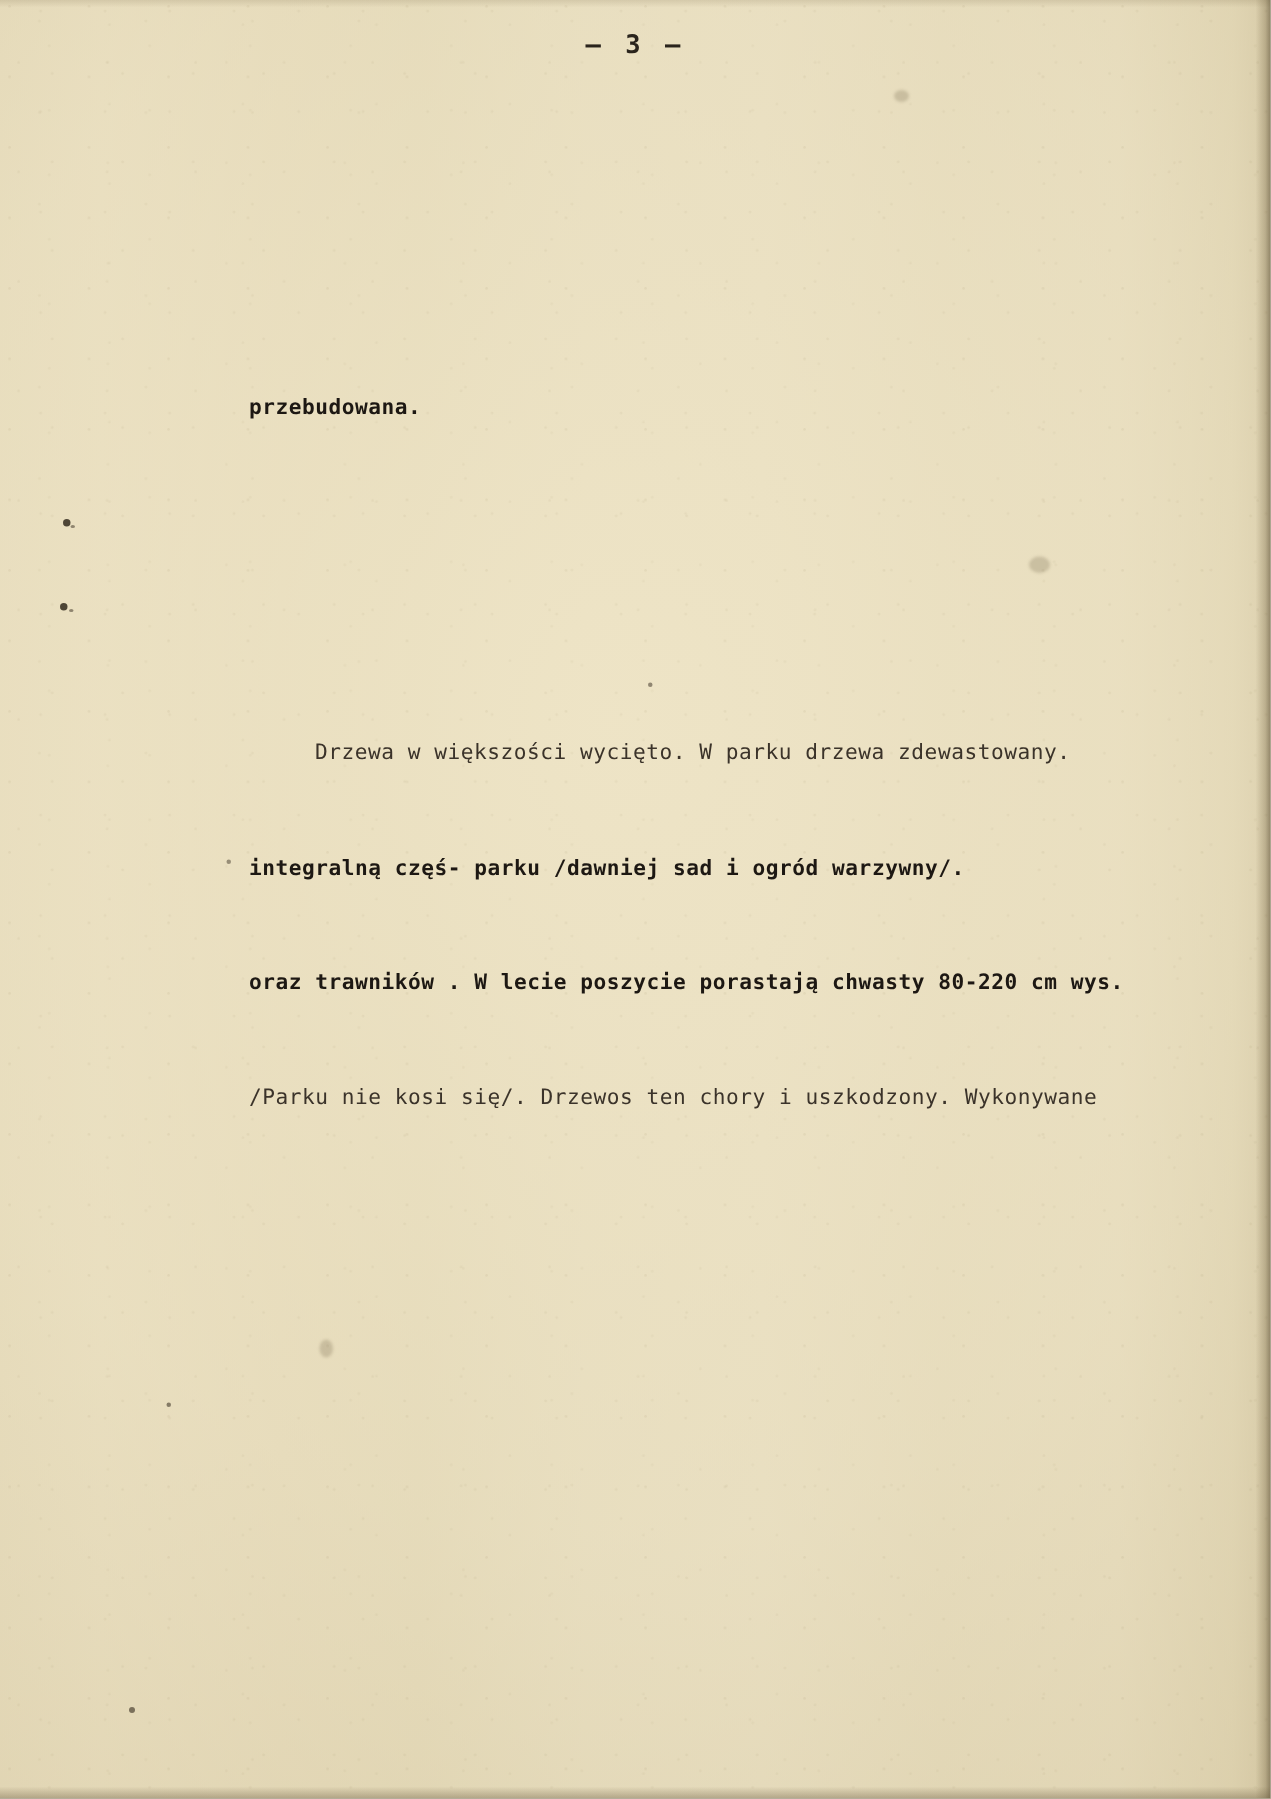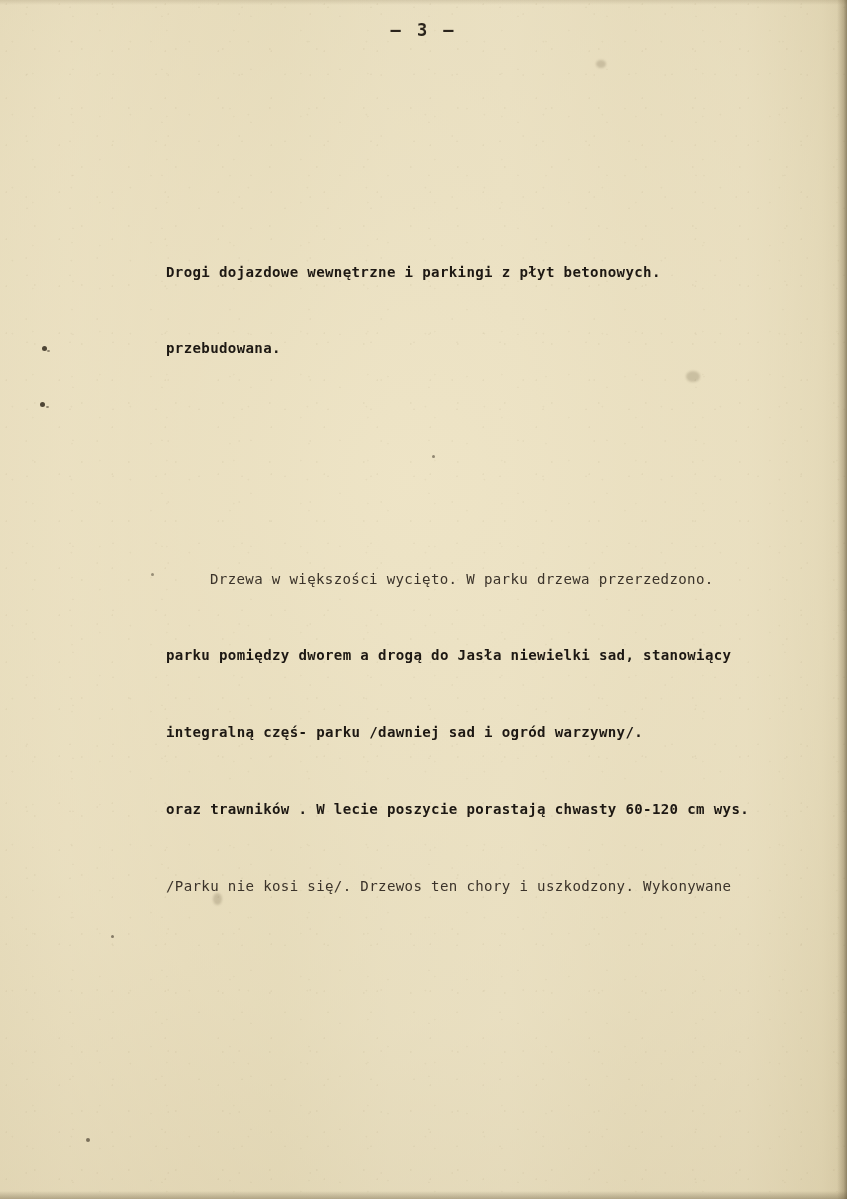--- a/index.html
+++ b/index.html
@@ -151,30 +151,28 @@
   <div class="smudge" style="left:596px; top:60px;  width:10px; height:8px;"></div>
   <div class="smudge" style="left:686px; top:371px; width:14px; height:11px;"></div>
   <div class="smudge" style="left:213px; top:893px; width:9px;  height:12px;"></div>
 
   <div id="page-number">–  3  –</div>
 
   <div id="typescript">
 
     
     <div>
-      <span class="ln b">Drogi dojazdowe wewnętrzne i parkingi z płyt betonowych.</span>
       <span class="ln b">przebudowana.</span>
     </div>
 
     
     <div>
-      <span class="ln mid ind-para">Drzewa w większości wycięto. W parku drzewa przerzedzono.</span>
-      <span class="ln b">parku pomiędzy dworem a drogą do Jasła niewielki sad, stanowiący</span>
+      <span class="ln mid ind-para">Drzewa w większości wycięto. W parku drzewa zdewastowany.</span>
       <span class="ln b">integralną częś- parku /dawniej sad i ogród warzywny/.</span>
-      <span class="ln b">oraz trawników . W lecie poszycie porastają chwasty 60-120 cm wys.</span>
+      <span class="ln b">oraz trawników . W lecie poszycie porastają chwasty 80-220 cm wys.</span>
       <span class="ln mid">/Parku nie kosi się/. Drzewos ten chory i uszkodzony. Wykonywane</span>
       
       
     </div>
 
     
 
     
     
 

